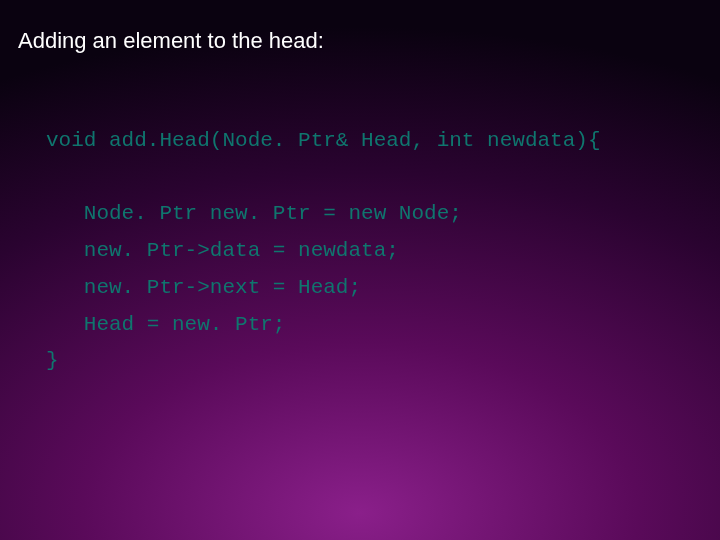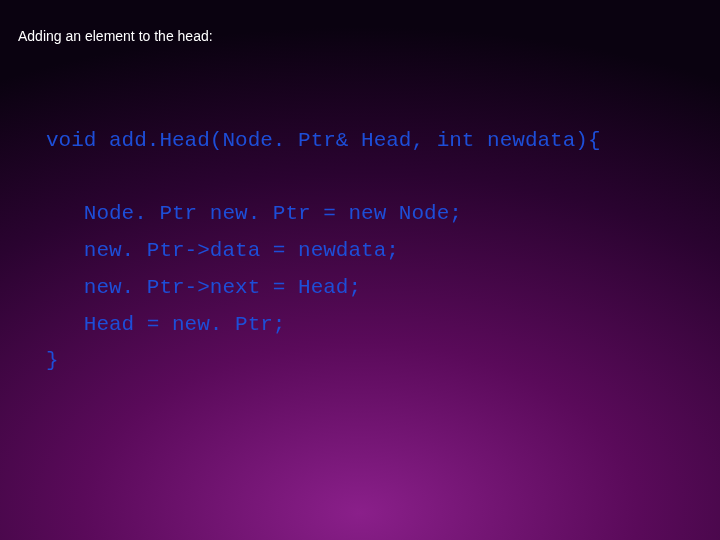--- a/index.html
+++ b/index.html
@@ -11,32 +11,32 @@
   }
   body {
     background: radial-gradient(ellipse 110% 90% at 50% 95%, #8a1f8a 0%, #5a0a5a 35%, #2a0330 70%, #0a0210 100%);
     font-family: Arial, Helvetica, sans-serif;
     color: #ffffff;
   }
   .title {
     position: absolute;
     top: 28px;
     left: 18px;
-    font-size: 14px;
+    font-size: 22px;
     font-weight: normal;
     color: #ffffff;
   }
   .code-block {
     position: absolute;
     top: 86px;
     left: 46px;
     font-family: "Courier New", Courier, monospace;
     font-size: 21px;
     line-height: 1.75;
-    color: #1d4ed8;
+    color: #0f766e;
     white-space: pre;
   }
 </style>
 </head>
 <body>
 
 <div class="title">Adding an element to the head:</div>
 
 <div class="code-block">
 <span>void add.Head(Node. Ptr&amp; Head, int newdata){</span>

